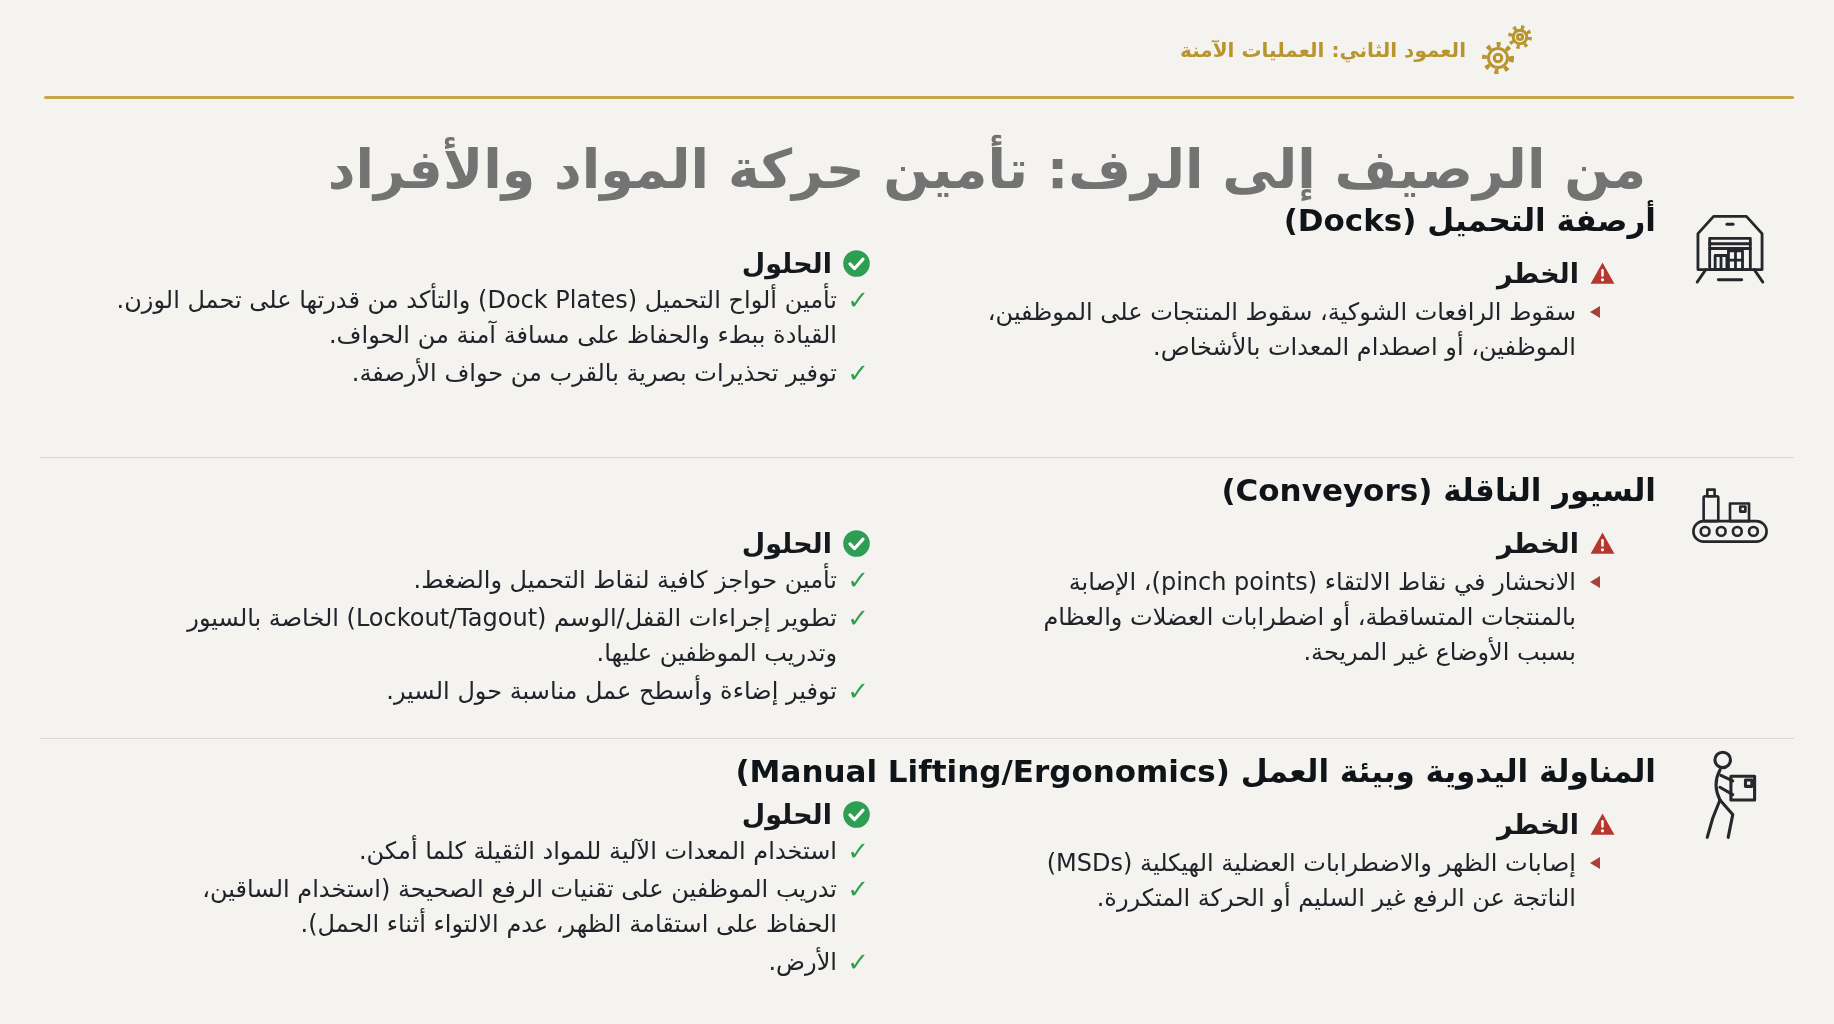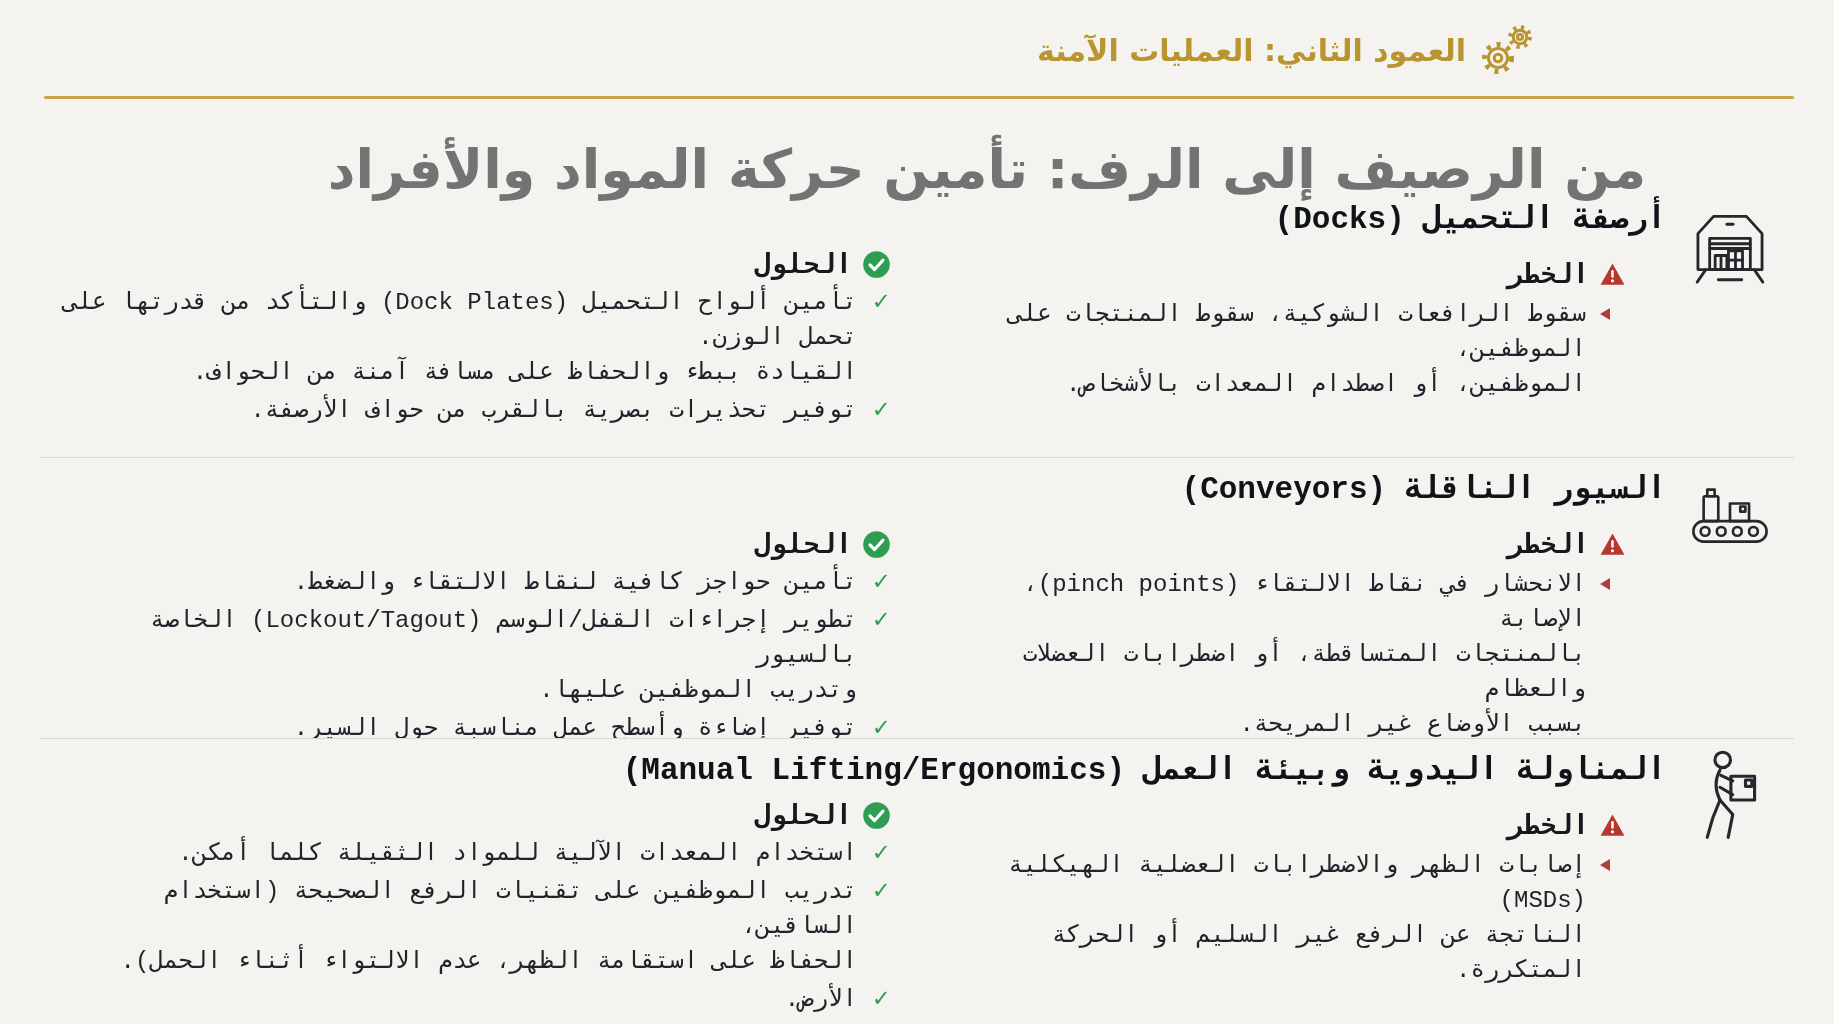--- a/index.html
+++ b/index.html
@@ -9,41 +9,40 @@
     background:#f4f3f0;
     overflow:hidden;
     direction:rtl;
     font-family:"DejaVu Sans", sans-serif;
     color:#20242a;
   }
   
   .hdr{
     position:absolute;top:22px;right:300px;
     display:flex;align-items:center;gap:12px;
-    color:#b9952f;font-size:30px;font-weight:bold;
+    color:#b9952f;font-size:20px;font-weight:bold;
   }
   .gold-line{
     position:absolute;top:96px;right:40px;left:44px;height:3px;
     background:#c8a54a;border-radius:2px;
   }
   .main-title{
     position:absolute;top:102px;right:80px;left:220px;
     text-align:center;
     font-size:54px;font-weight:bold;color:#737373;
     white-space:nowrap;
   }
   
   .sections{position:absolute;top:190px;right:40px;left:40px;}
   .sec{
     display:grid;
     grid-template-columns:128px 700px 1fr;
-    column-gap:0;
+    column-gap:10px;
     border-bottom:1px solid #d9d8d4;
     overflow:hidden;
-    font-family:Liberation Mono, monospace;
   }
   .sec.s1{height:267px}
   .sec.s2{height:280px}
   .sec.s3{height:287px;border-bottom:none}
 
   .icon-col{display:flex;justify-content:center;align-items:flex-start;padding-top:8px;}
   .s2 .icon-col{padding-top:26px}
   .s3 .icon-col{padding-top:10px}
 
   .sec-title{
@@ -213,21 +212,21 @@
             <svg width="29" height="29" viewBox="0 0 24 24">
               <circle cx="12" cy="12" r="11" fill="#2e9e53"></circle>
               <path d="M6.6 12.4 L10.4 16.2 L17.4 8.4" stroke="#ffffff" stroke-width="2.6" fill="none" stroke-linecap="round" stroke-linejoin="round"></path>
             </svg>
           </span>
           <span>الحلول</span>
         </div>
         <div class="sol-list">
           <div class="sol-item">
             <span class="check">✓</span>
-            <span class="ln">تأمين حواجز كافية لنقاط الالتقاء والضغط.</span>
+            <span class="ln">تأمين حواجز كافية لنقاط التحميل والضغط.</span>
           </div>
           <div class="sol-item">
             <span class="check">✓</span>
             <span class="ln">تطوير إجراءات القفل/الوسم (Lockout/Tagout) الخاصة بالسيور</span>
             <span class="ln">وتدريب الموظفين عليها.</span>
           </div>
           <div class="sol-item">
             <span class="check">✓</span>
             <span class="ln">توفير إضاءة وأسطح عمل مناسبة حول السير.</span>
           </div>

